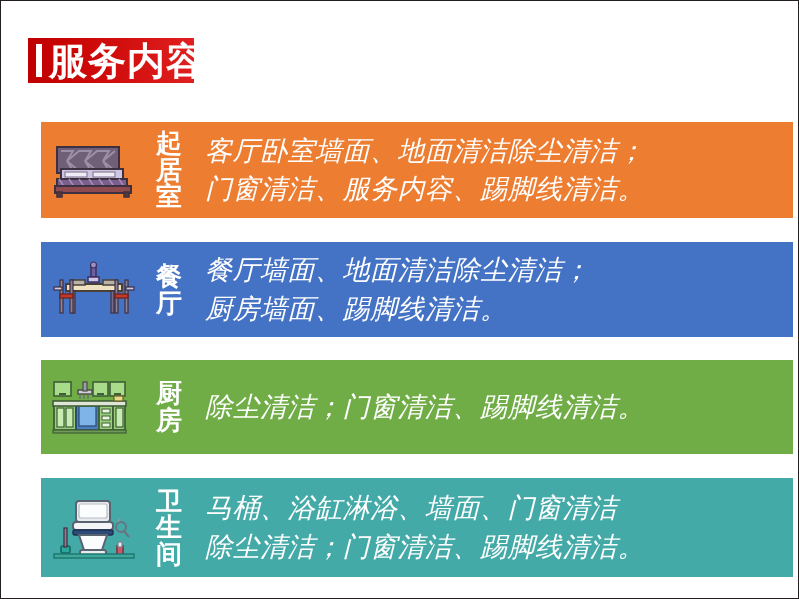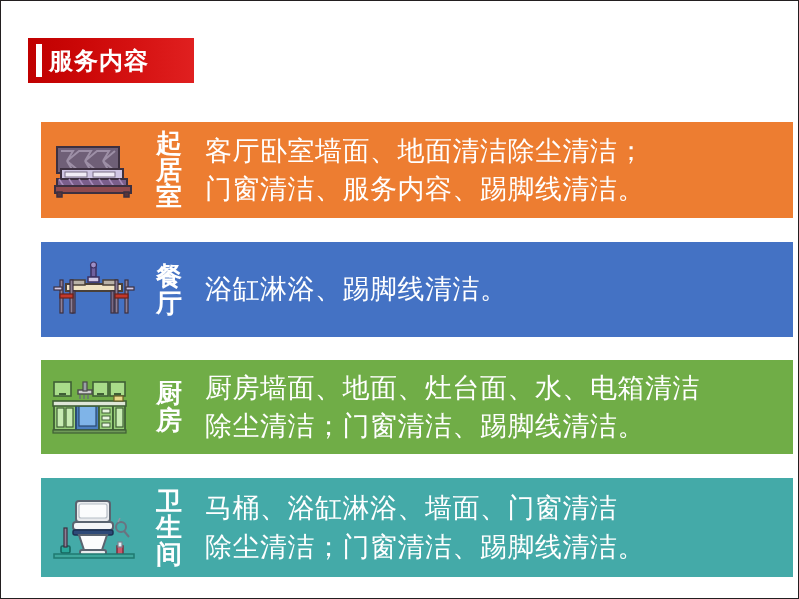--- a/index.html
+++ b/index.html
@@ -35,21 +35,21 @@
   }
   #title-bar {
     width: 6px;
     height: 33px;
     background: #ffffff;
     margin-left: 8px;
     flex: 0 0 auto;
   }
   #title-text {
     color: #ffffff;
-    font-size: 24px;
+    font-size: 38px;
     font-weight: bold;
     letter-spacing: 1px;
     margin-left: 7px;
     line-height: 1;
     white-space: nowrap;
   }
 
   
   .band {
     position: absolute;
@@ -78,21 +78,21 @@
   }
   .band-label span { display: block; }
   .band-text {
     flex: 1 1 auto;
     color: #ffffff;
     font-size: 27px;
     line-height: 1.42;
     padding-left: 14px;
     letter-spacing: 0.5px;
   }
-  .band-text div { white-space: nowrap; }
+  .band-text div { white-space: nowrap; font-style: italic; }
 
   #band-livingroom { top: 121px; height: 96px; background: #ed7d31; }
   #band-dining     { top: 241px; height: 95px; background: #4472c4; }
   #band-kitchen    { top: 359px; height: 94px; background: #70ad47; }
   #band-bathroom   { top: 477px; height: 99px; background: #44aaa8; }
 
   .pixel-icon { display: block; image-rendering: pixelated; }
 </style>
 </head>
 <body>
@@ -150,21 +150,22 @@
         <rect x="67" y="33" width="13" height="4" fill="#c0392b" stroke="#6d2219" stroke-width="1.2"></rect>
         <rect x="6" y="26" width="8" height="3" fill="#cfc6e4" stroke="#3d3040" stroke-width="1.2"></rect>
         <rect x="78" y="26" width="8" height="3" fill="#cfc6e4" stroke="#3d3040" stroke-width="1.2"></rect>
       </svg>
     </div>
     <div class="band-label">
       <span>餐</span>
       <span>厅</span>
     </div>
     <div class="band-text">
-      <div>浴缸淋浴、踢脚线清洁。</div>
+      <div>餐厅墙面、地面清洁除尘清洁；</div>
+      <div>厨房墙面、踢脚线清洁。</div>
     </div>
   </div>
 
   <div class="band" id="band-kitchen">
     <div class="band-icon">
       <svg class="pixel-icon" width="92" height="58" viewBox="0 0 92 58" aria-hidden="true">
         <rect x="6" y="4" width="17" height="14" fill="#a9dc8a" stroke="#3f5f35" stroke-width="1.6"></rect>
         <rect x="11" y="15" width="7" height="2" fill="#3f5f35"></rect>
         <rect x="45" y="4" width="15" height="14" fill="#a9dc8a" stroke="#3f5f35" stroke-width="1.6"></rect>
         <rect x="49" y="15" width="7" height="2" fill="#3f5f35"></rect>
@@ -188,21 +189,20 @@
         <rect x="5" y="23" width="73" height="5" fill="#dfe6d8" stroke="#3f5f35" stroke-width="1.6"></rect>
         <rect x="66" y="18" width="9" height="5" fill="#e8d98a" stroke="#6a5f25" stroke-width="1.2"></rect>
         <rect x="5" y="52" width="73" height="3" fill="#6f9a58" stroke="#3f5f35" stroke-width="1.2"></rect>
       </svg>
     </div>
     <div class="band-label">
       <span>厨</span>
       <span>房</span>
     </div>
     <div class="band-text">
-      <div>厨房墙面、地面、灶台面、水、电箱清洁</div>
       <div>除尘清洁；门窗清洁、踢脚线清洁。</div>
     </div>
   </div>
 
   <div class="band" id="band-bathroom">
     <div class="band-icon">
       <svg class="pixel-icon" width="92" height="64" viewBox="0 0 92 64" aria-hidden="true">
         <rect x="28" y="5" width="34" height="21" rx="3" fill="#e9ebee" stroke="#5a6470" stroke-width="2"></rect>
         <rect x="31" y="8" width="28" height="14" rx="2" fill="#fbfcfd" stroke="#b6bdc6" stroke-width="1.2"></rect>
         <rect x="25" y="26" width="40" height="8" rx="3" fill="#f3f5f7" stroke="#5a6470" stroke-width="2"></rect>

